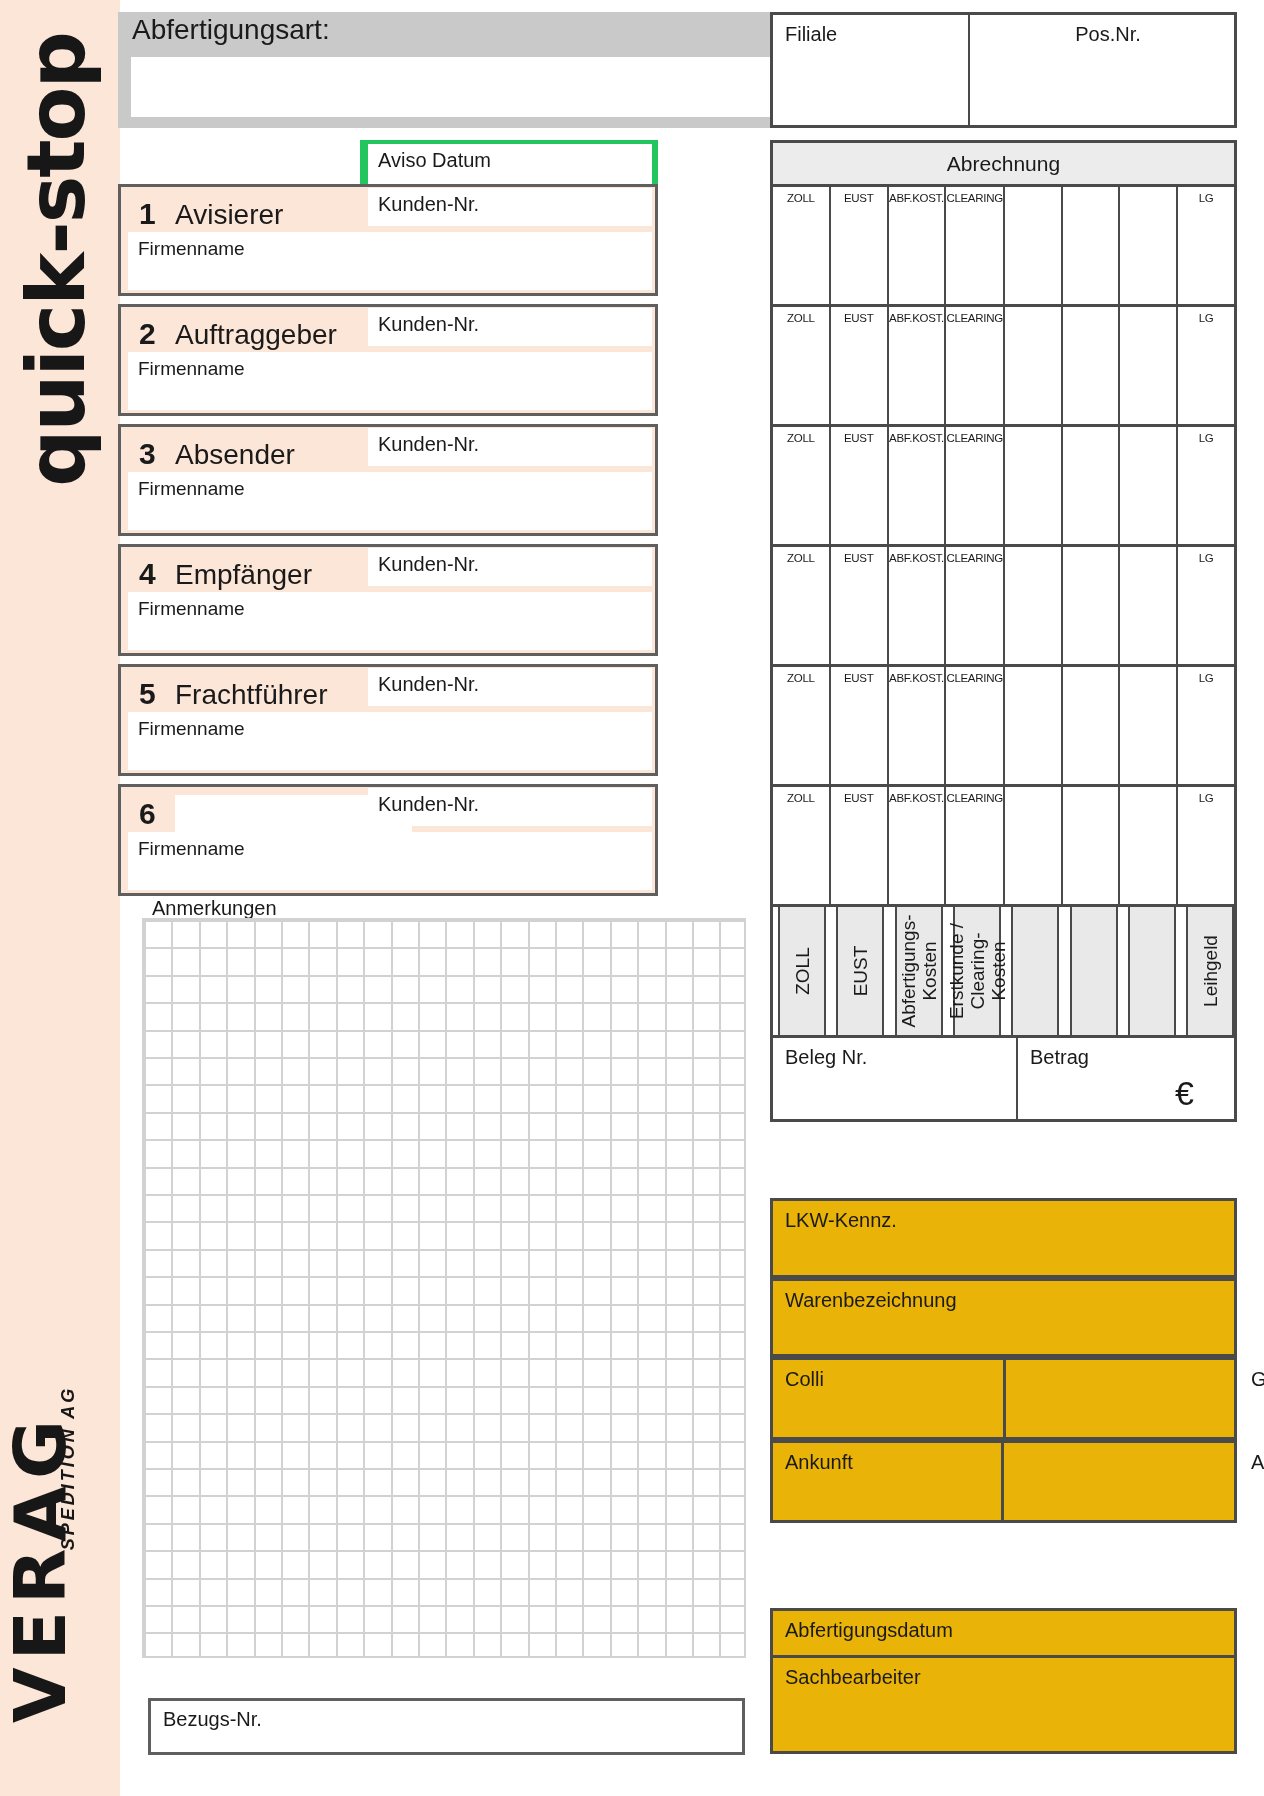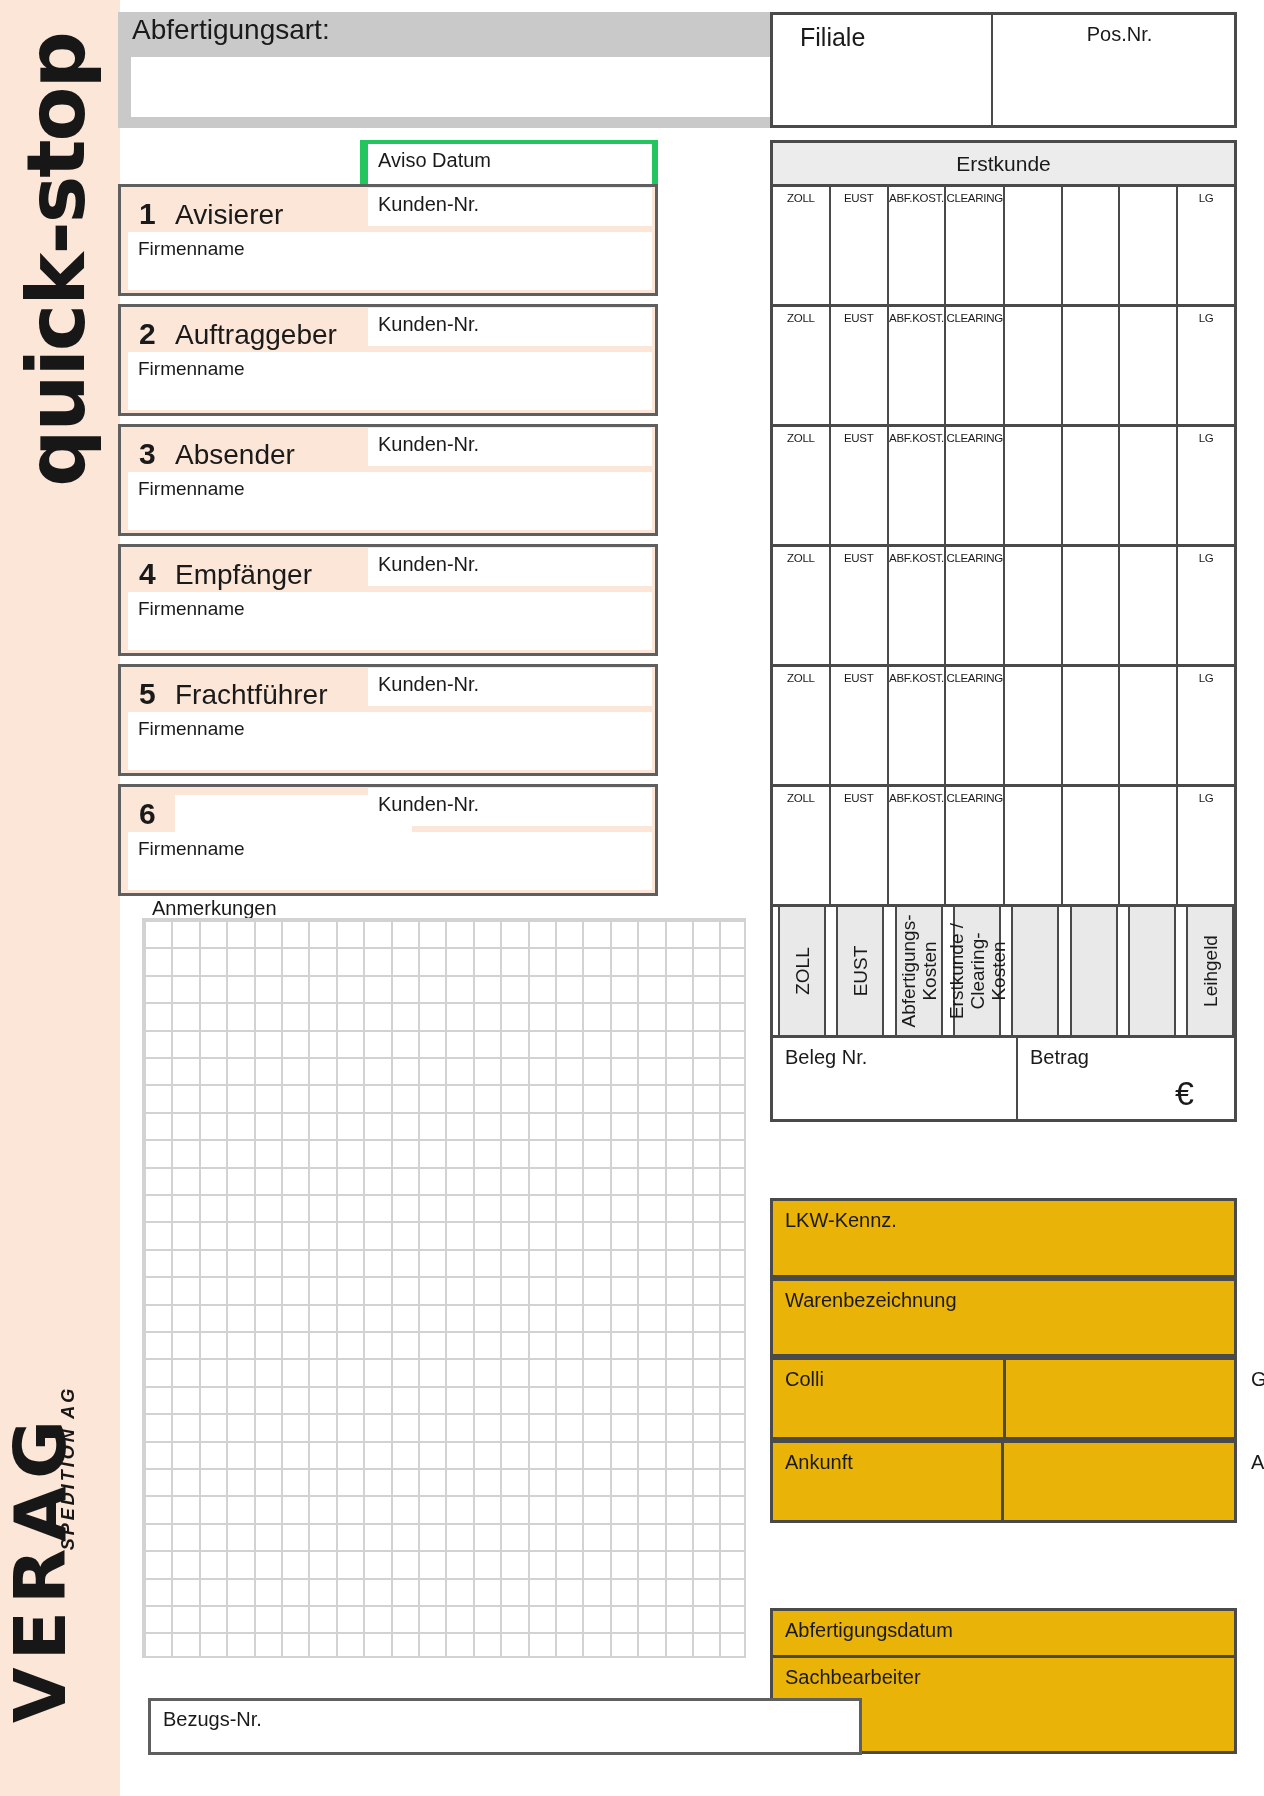--- a/index.html
+++ b/index.html
@@ -13,21 +13,21 @@
            font-family:"DejaVu Sans",sans-serif;font-weight:bold;font-size:80px;letter-spacing:-2px;color:#171717;}
   .verag{left:-112px;top:1533px;width:304px;height:76px;line-height:76px;
          font-family:"DejaVu Sans",sans-serif;font-weight:bold;font-size:72px;letter-spacing:7px;color:#171717;}
   .sped{left:-22px;top:1457px;width:180px;height:22px;line-height:22px;
         font-weight:bold;font-style:italic;font-size:18px;letter-spacing:3px;color:#171717;}
   
   .hdr-gray{left:118px;top:12px;width:702px;height:116px;background:#c9c9c9;}
   .hdr-label{left:14px;top:2px;font-size:28px;}
   .hdr-input{left:13px;top:45px;width:662px;height:60px;background:#fff;}
   .filiale-box{left:770px;top:12px;width:467px;height:116px;border:3px solid #4a4a4a;background:#fff;display:flex;}
-  .filiale-cell{width:183px;border-right:2px solid #4a4a4a;padding:8px 8px 0 12px;font-size:25px;margin-left:15px;}
+  .filiale-cell{width:183px;border-right:2px solid #4a4a4a;padding:8px 0 0 12px;font-size:20px;}
   .posnr-cell{flex:1;padding:8px 0 0 12px;font-size:20px;text-align:center;}
   
   .aviso{left:360px;top:140px;width:298px;height:46px;background:#22c55e;}
   .aviso-in{left:8px;top:4px;width:284px;height:40px;background:#fff;padding:5px 0 0 10px;font-size:20px;}
   
   .sec{left:118px;width:540px;height:112px;background:#fce6d8;border:3px solid #5f5f5f;}
   .sec-num{left:18px;top:10px;font-size:30px;font-weight:bold;}
   .sec-name{left:54px;top:12px;font-size:28px;text-align:center;}
   .kfield{left:247px;top:1px;width:284px;height:38px;background:#fff;padding:5px 0 0 10px;font-size:20px;}
   .ffield{left:7px;top:45px;width:524px;height:58px;background:#fff;padding:6px 0 0 10px;font-size:19px;}
@@ -54,21 +54,21 @@
   .anm-label{left:152px;top:897px;font-size:20px;}
   .grid{left:142px;top:918px;width:604px;height:740px;border:2px solid #d2d2d2;
     background-image:
       repeating-linear-gradient(to right,#d2d2d2 0,#d2d2d2 2px,transparent 2px,transparent 27.4px),
       repeating-linear-gradient(to bottom,#d2d2d2 0,#d2d2d2 2px,transparent 2px,transparent 27.4px);}
   
   .rbox{left:770px;width:467px;border:3px solid #4a4a4a;background:#eab308;font-size:20px;}
   .rbox .lbl{position:absolute;left:12px;top:8px;}
   .half{position:absolute;top:0;bottom:0;box-sizing:border-box;}
   .divline{border-right:3px solid #4a4a4a;padding-left:32px;}
-  .bezugs{left:148px;top:1698px;width:714px;height:57px;border:3px solid #5f5f5f;background:#fff;}
+  .bezugs{left:148px;top:1698px;width:597px;height:57px;border:3px solid #5f5f5f;background:#fff;}
 </style>
 </head>
 <body>
 
 <div class="abs sidebar">
   <div class="abs vrot qs-logo">quick-stop</div>
   <div class="abs vrot verag">VERAG</div>
   <div class="abs vrot sped">SPEDITION AG</div>
 </div>
 
@@ -117,21 +117,21 @@
   <div class="abs ffield"><span>Firmenname</span></div>
 </div>
 <div class="abs sec" style="top:784px">
   <div class="abs sec-num">6</div>
   <div class="abs s6box"></div>
   <div class="abs kfield"><span>Kunden-Nr.</span></div>
   <div class="abs ffield"><span>Firmenname</span></div>
 </div>
 
 <div class="abs abrech">
-  <div class="ab-title">Erstkunde</div>
+  <div class="ab-title">Abrechnung</div>
 
   <div class="trow">
     <div class="tc"><span>ZOLL</span></div>
     <div class="tc"><span>EUST</span></div>
     <div class="tc"><span>ABF.KOST.</span></div>
     <div class="tc"><span>CLEARING</span></div>
     <div class="tc"></div>
     <div class="tc"></div>
     <div class="tc"></div>
     <div class="tc"><span>LG</span></div>

